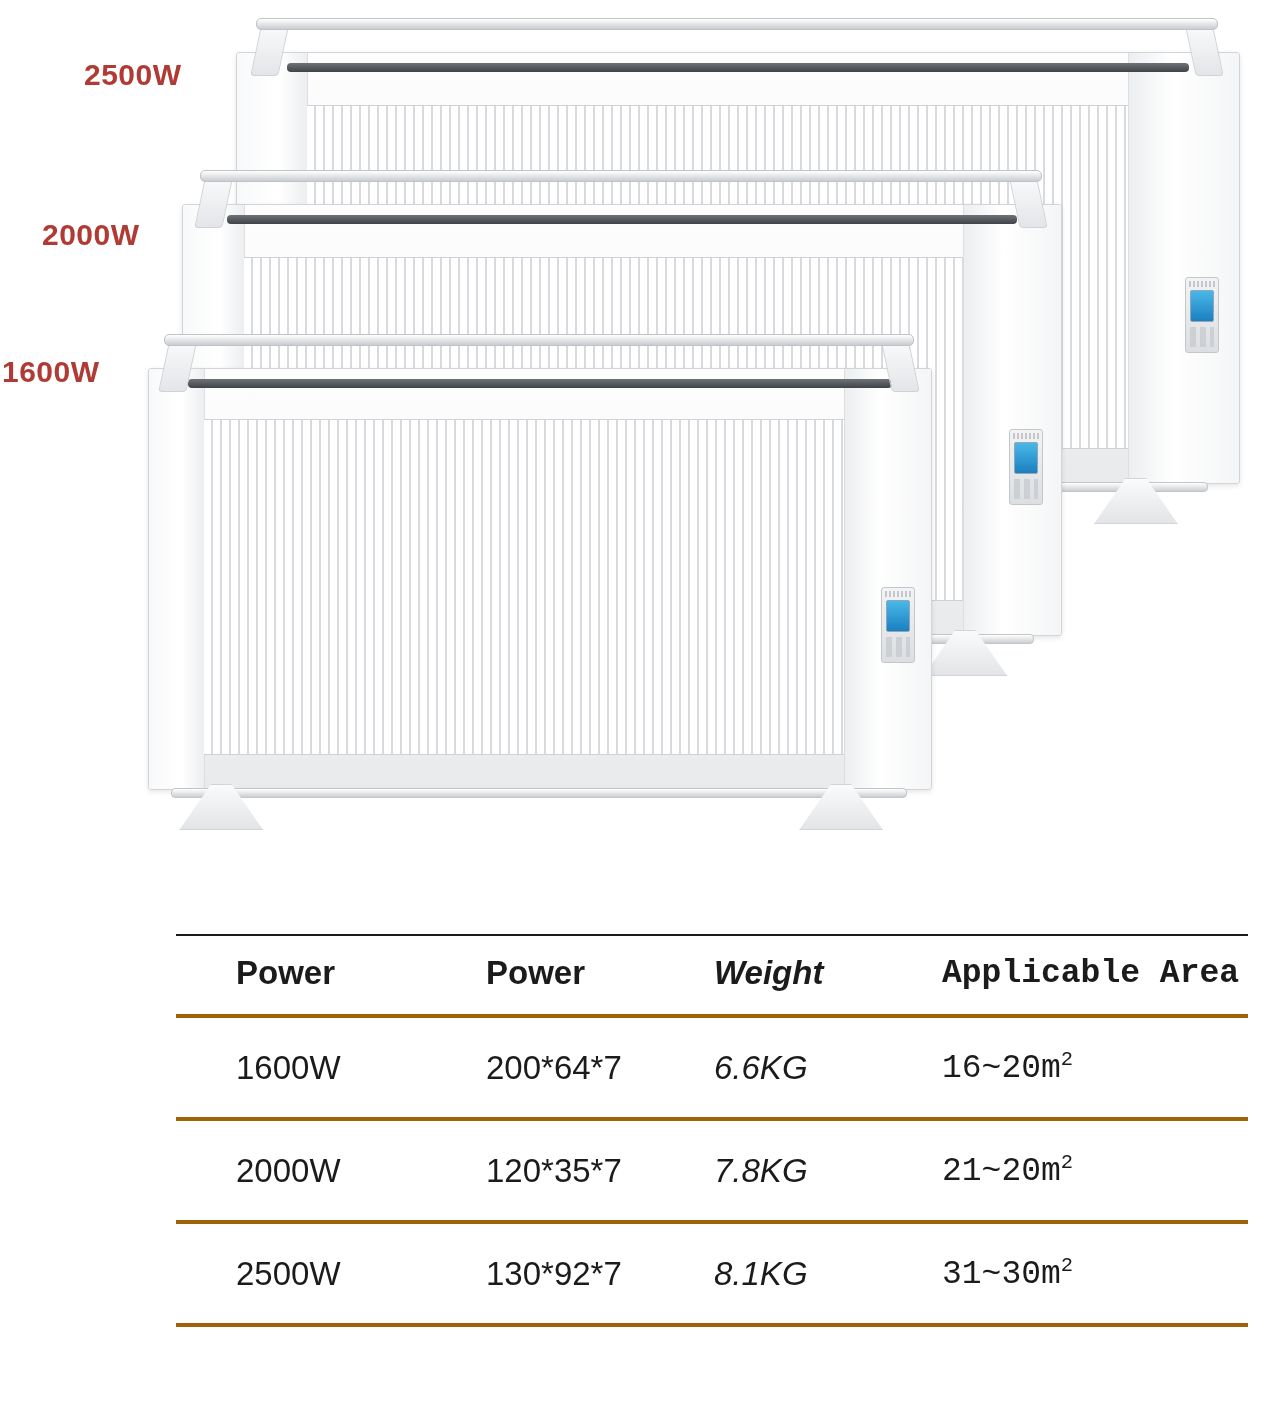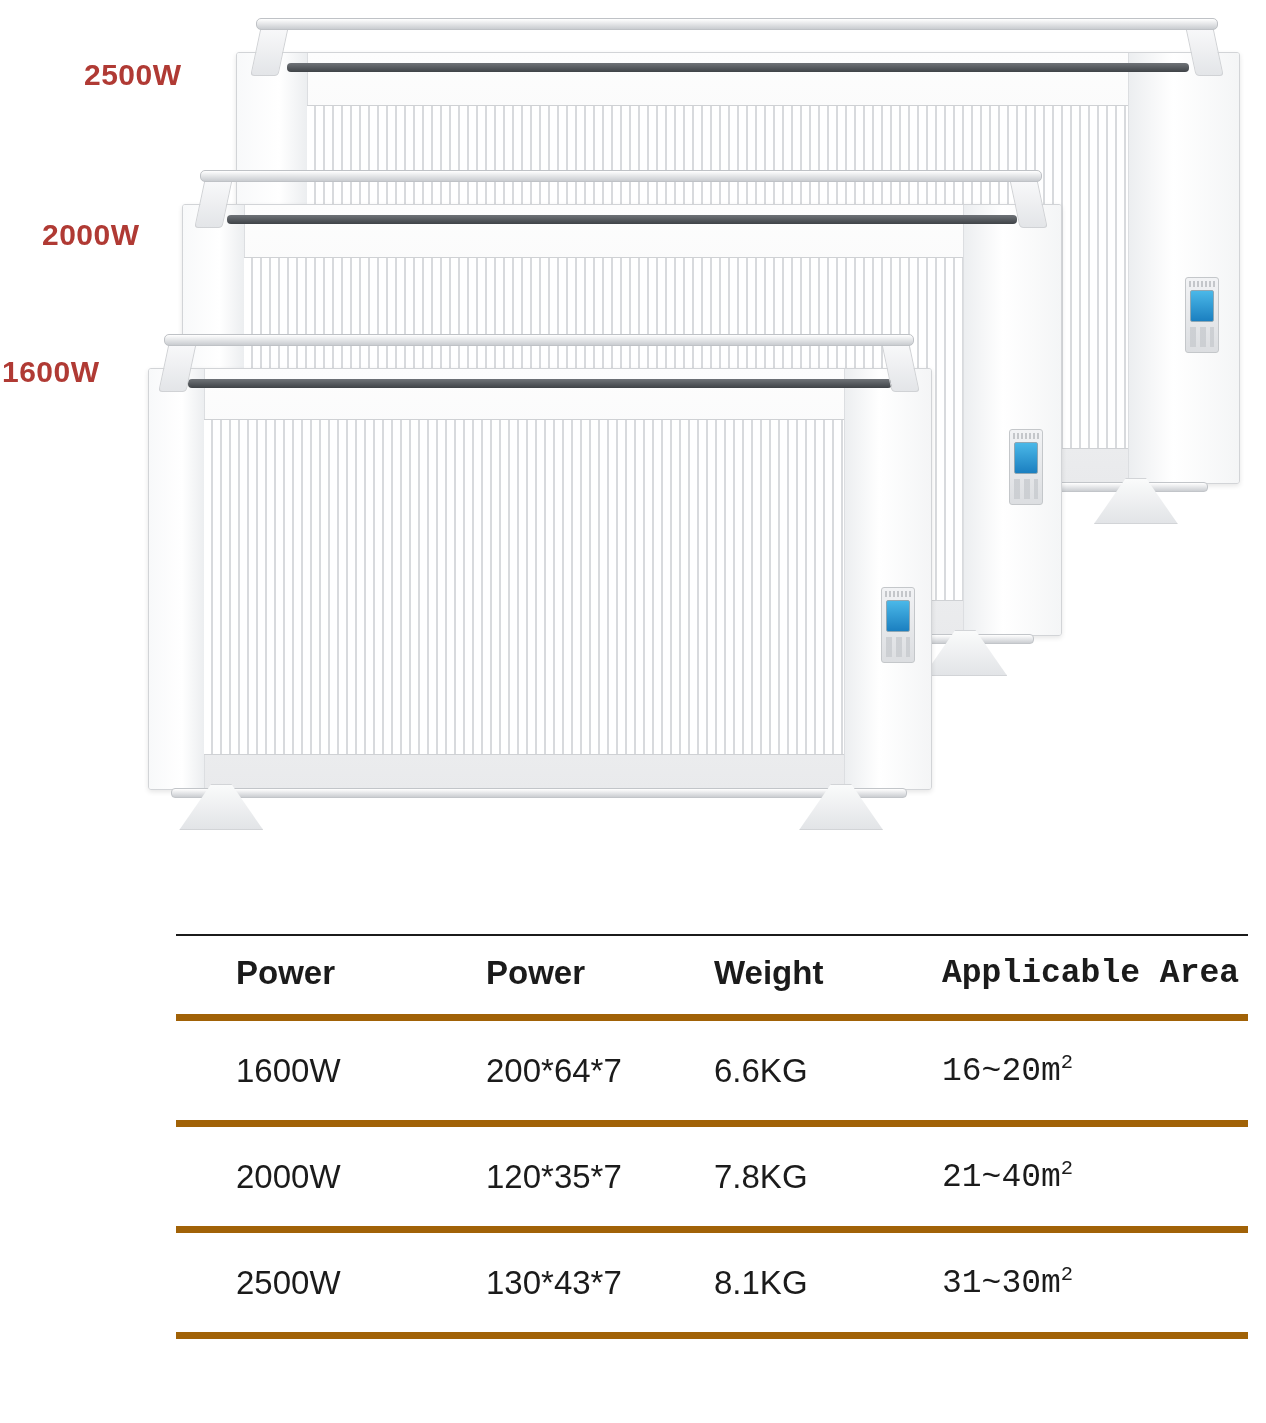--- a/index.html
+++ b/index.html
@@ -187,32 +187,32 @@
     border-collapse: collapse;
     width: 100%;
     color: #1b1b1b;
   }
   table.specs th,
   table.specs td {
     text-align: left;
     padding: 30px 0 30px 0;
     font-size: 33px;
     font-weight: 400;
-    border-bottom: 7px solid #a16207;
+    border-bottom: 4px solid #a16207;
   }
   table.specs thead th {
     font-weight: 700;
     font-size: 33px;
     padding-top: 18px;
     padding-bottom: 22px;
   }
   table.specs thead tr.topline th { border-top: 2px solid #1b1b1b; }
   table.specs th.c0, table.specs td.c0 { width: 250px; padding-left: 60px; }
   table.specs th.c1, table.specs td.c1 { width: 228px; }
-  table.specs th.c2, table.specs td.c2 { width: 228px; }
+  table.specs th.c2, table.specs td.c2 { width: 228px; font-style: italic; }
   table.specs th.c3, table.specs td.c3 { width: auto; font-family: Liberation Mono, monospace; }
   sup { font-size: 0.62em; vertical-align: super; }
 </style>
 </head>
 <body>
 
 <div id="product-figure">
 
   <div class="power-label" id="label-2500">2500W</div>
   <div class="power-label" id="label-2000">2000W</div>
@@ -293,23 +293,23 @@
       <tr>
         <td class="c0">1600W</td>
         <td class="c1">200*64*7</td>
         <td class="c2">6.6KG</td>
         <td class="c3"><span>16~20m</span><sup>2</sup></td>
       </tr>
       <tr>
         <td class="c0">2000W</td>
         <td class="c1">120*35*7</td>
         <td class="c2">7.8KG</td>
-        <td class="c3"><span>21~40m</span><sup>2</sup></td>
+        <td class="c3"><span>21~20m</span><sup>2</sup></td>
       </tr>
       <tr>
         <td class="c0">2500W</td>
-        <td class="c1">130*43*7</td>
+        <td class="c1">130*92*7</td>
         <td class="c2">8.1KG</td>
         <td class="c3"><span>31~30m</span><sup>2</sup></td>
       </tr>
     </tbody>
   </table>
 </div>
 
 </body></html>

